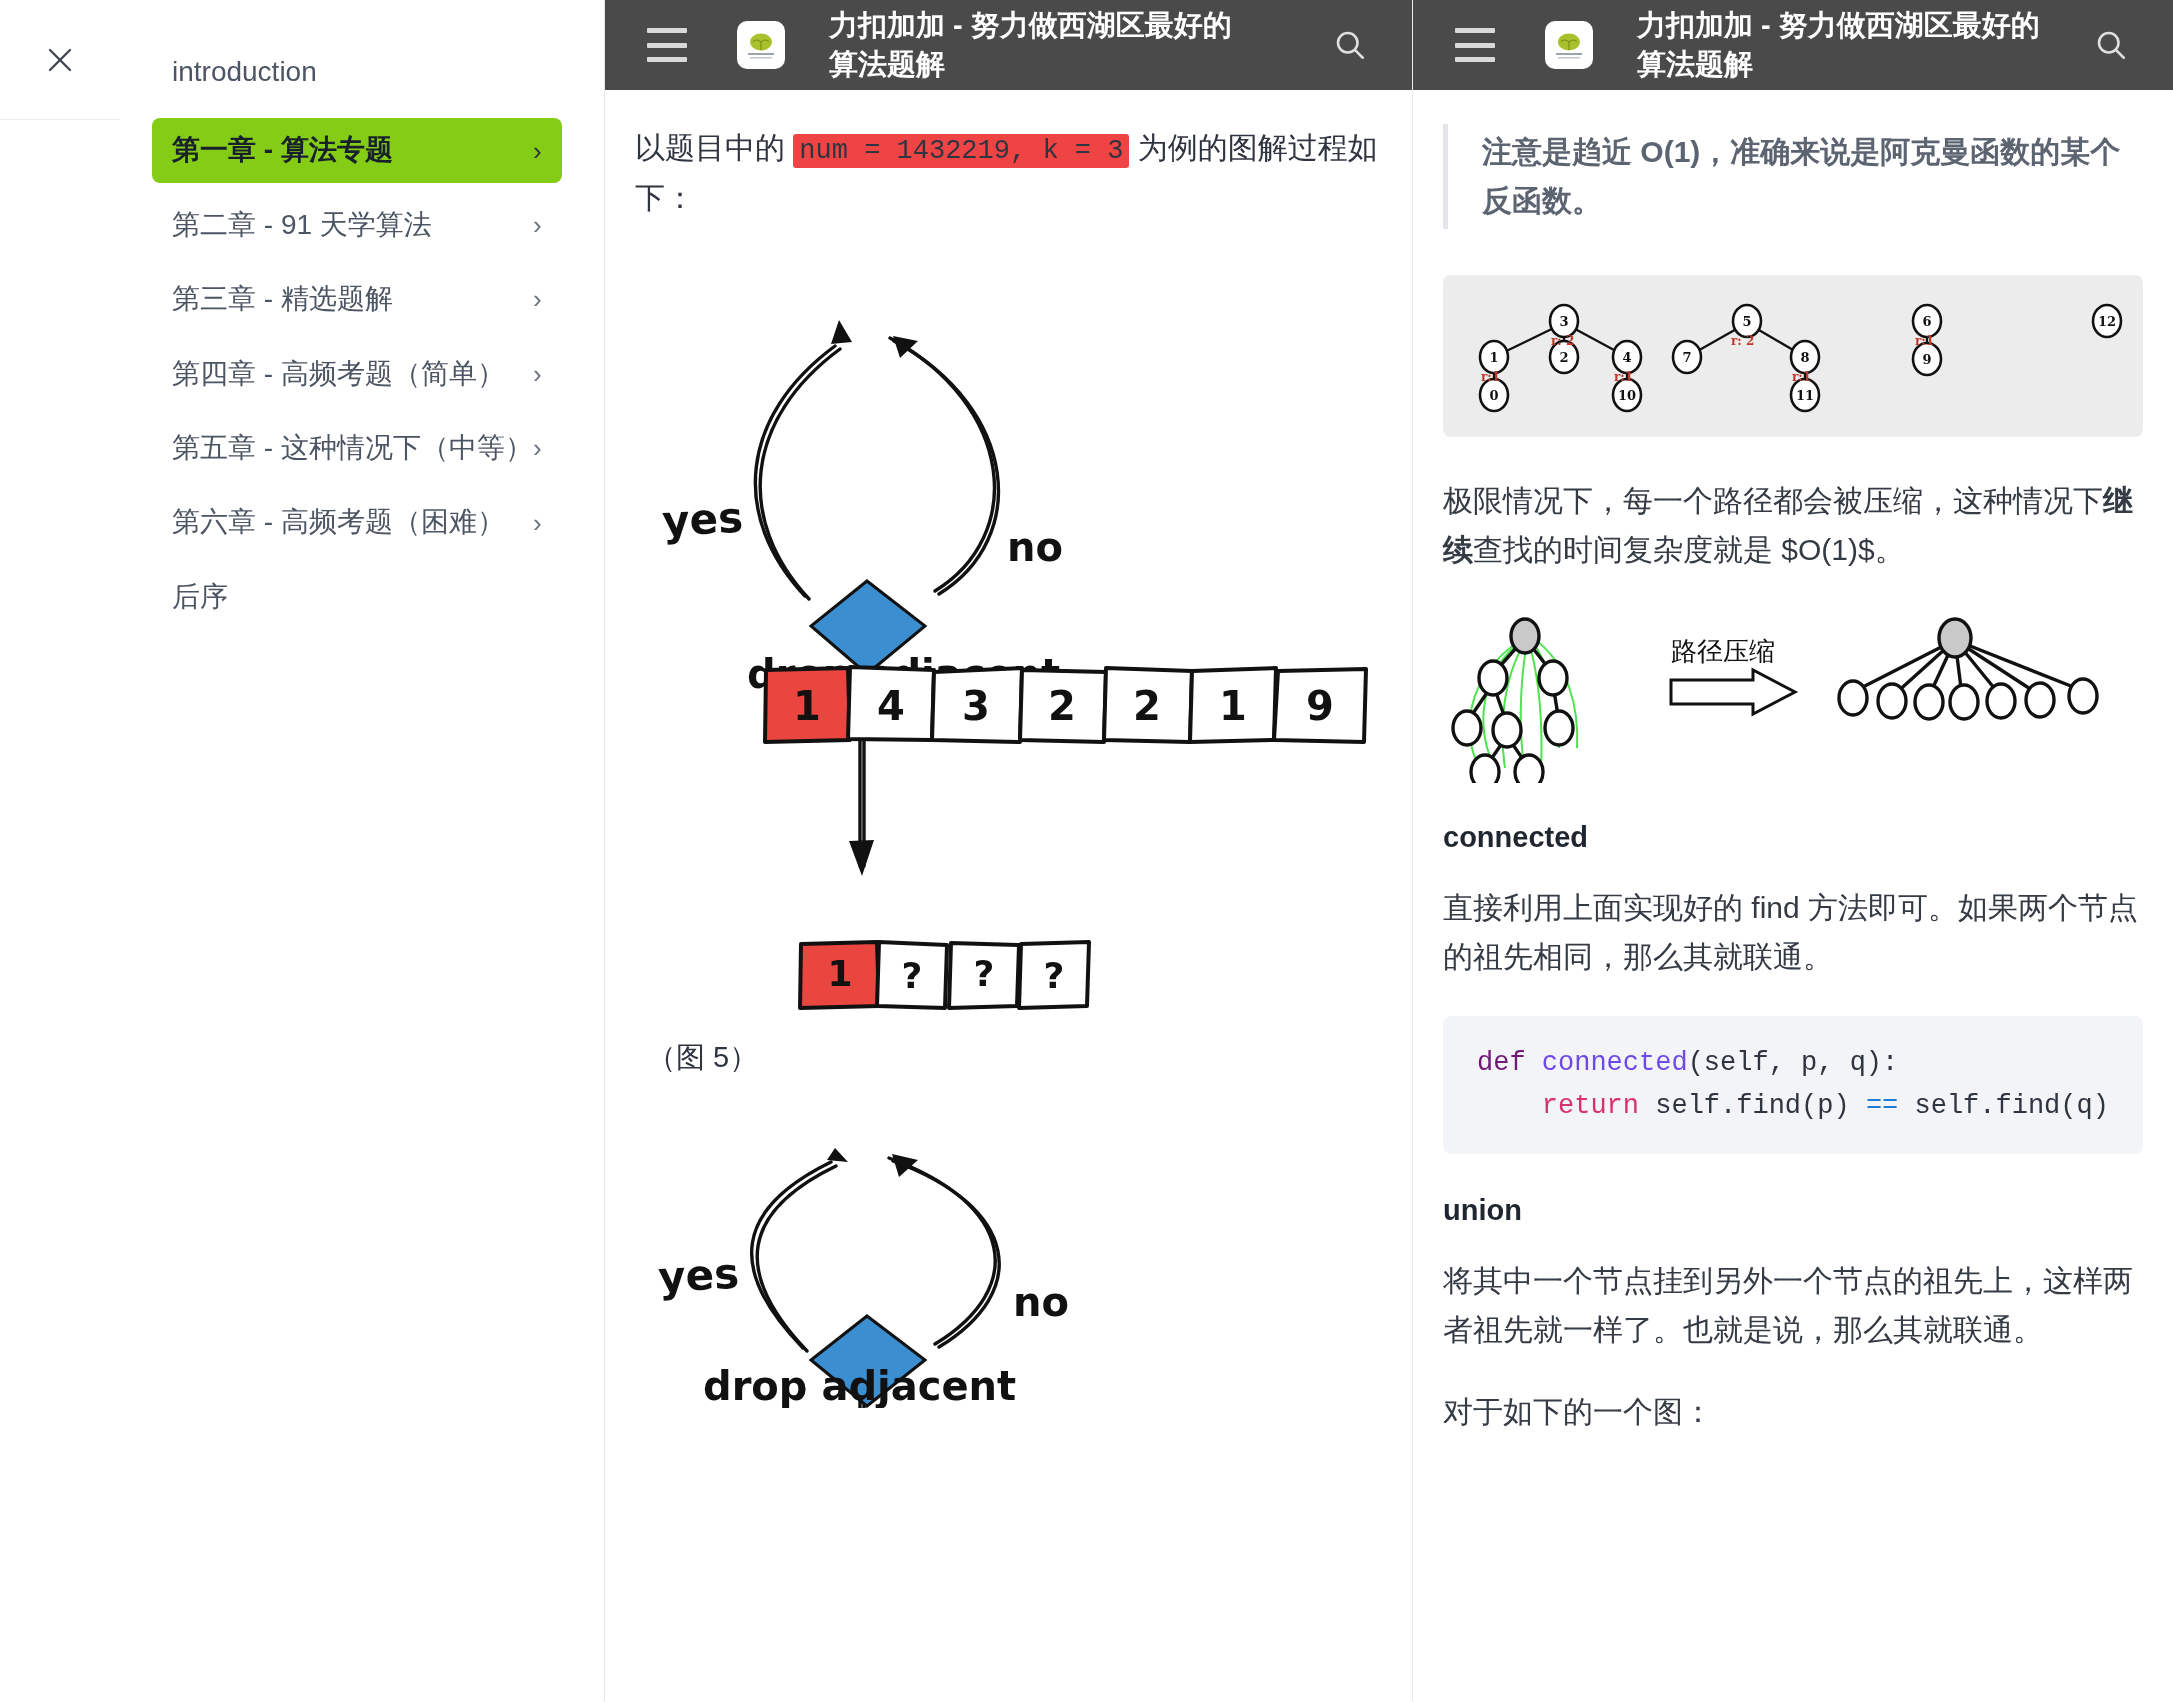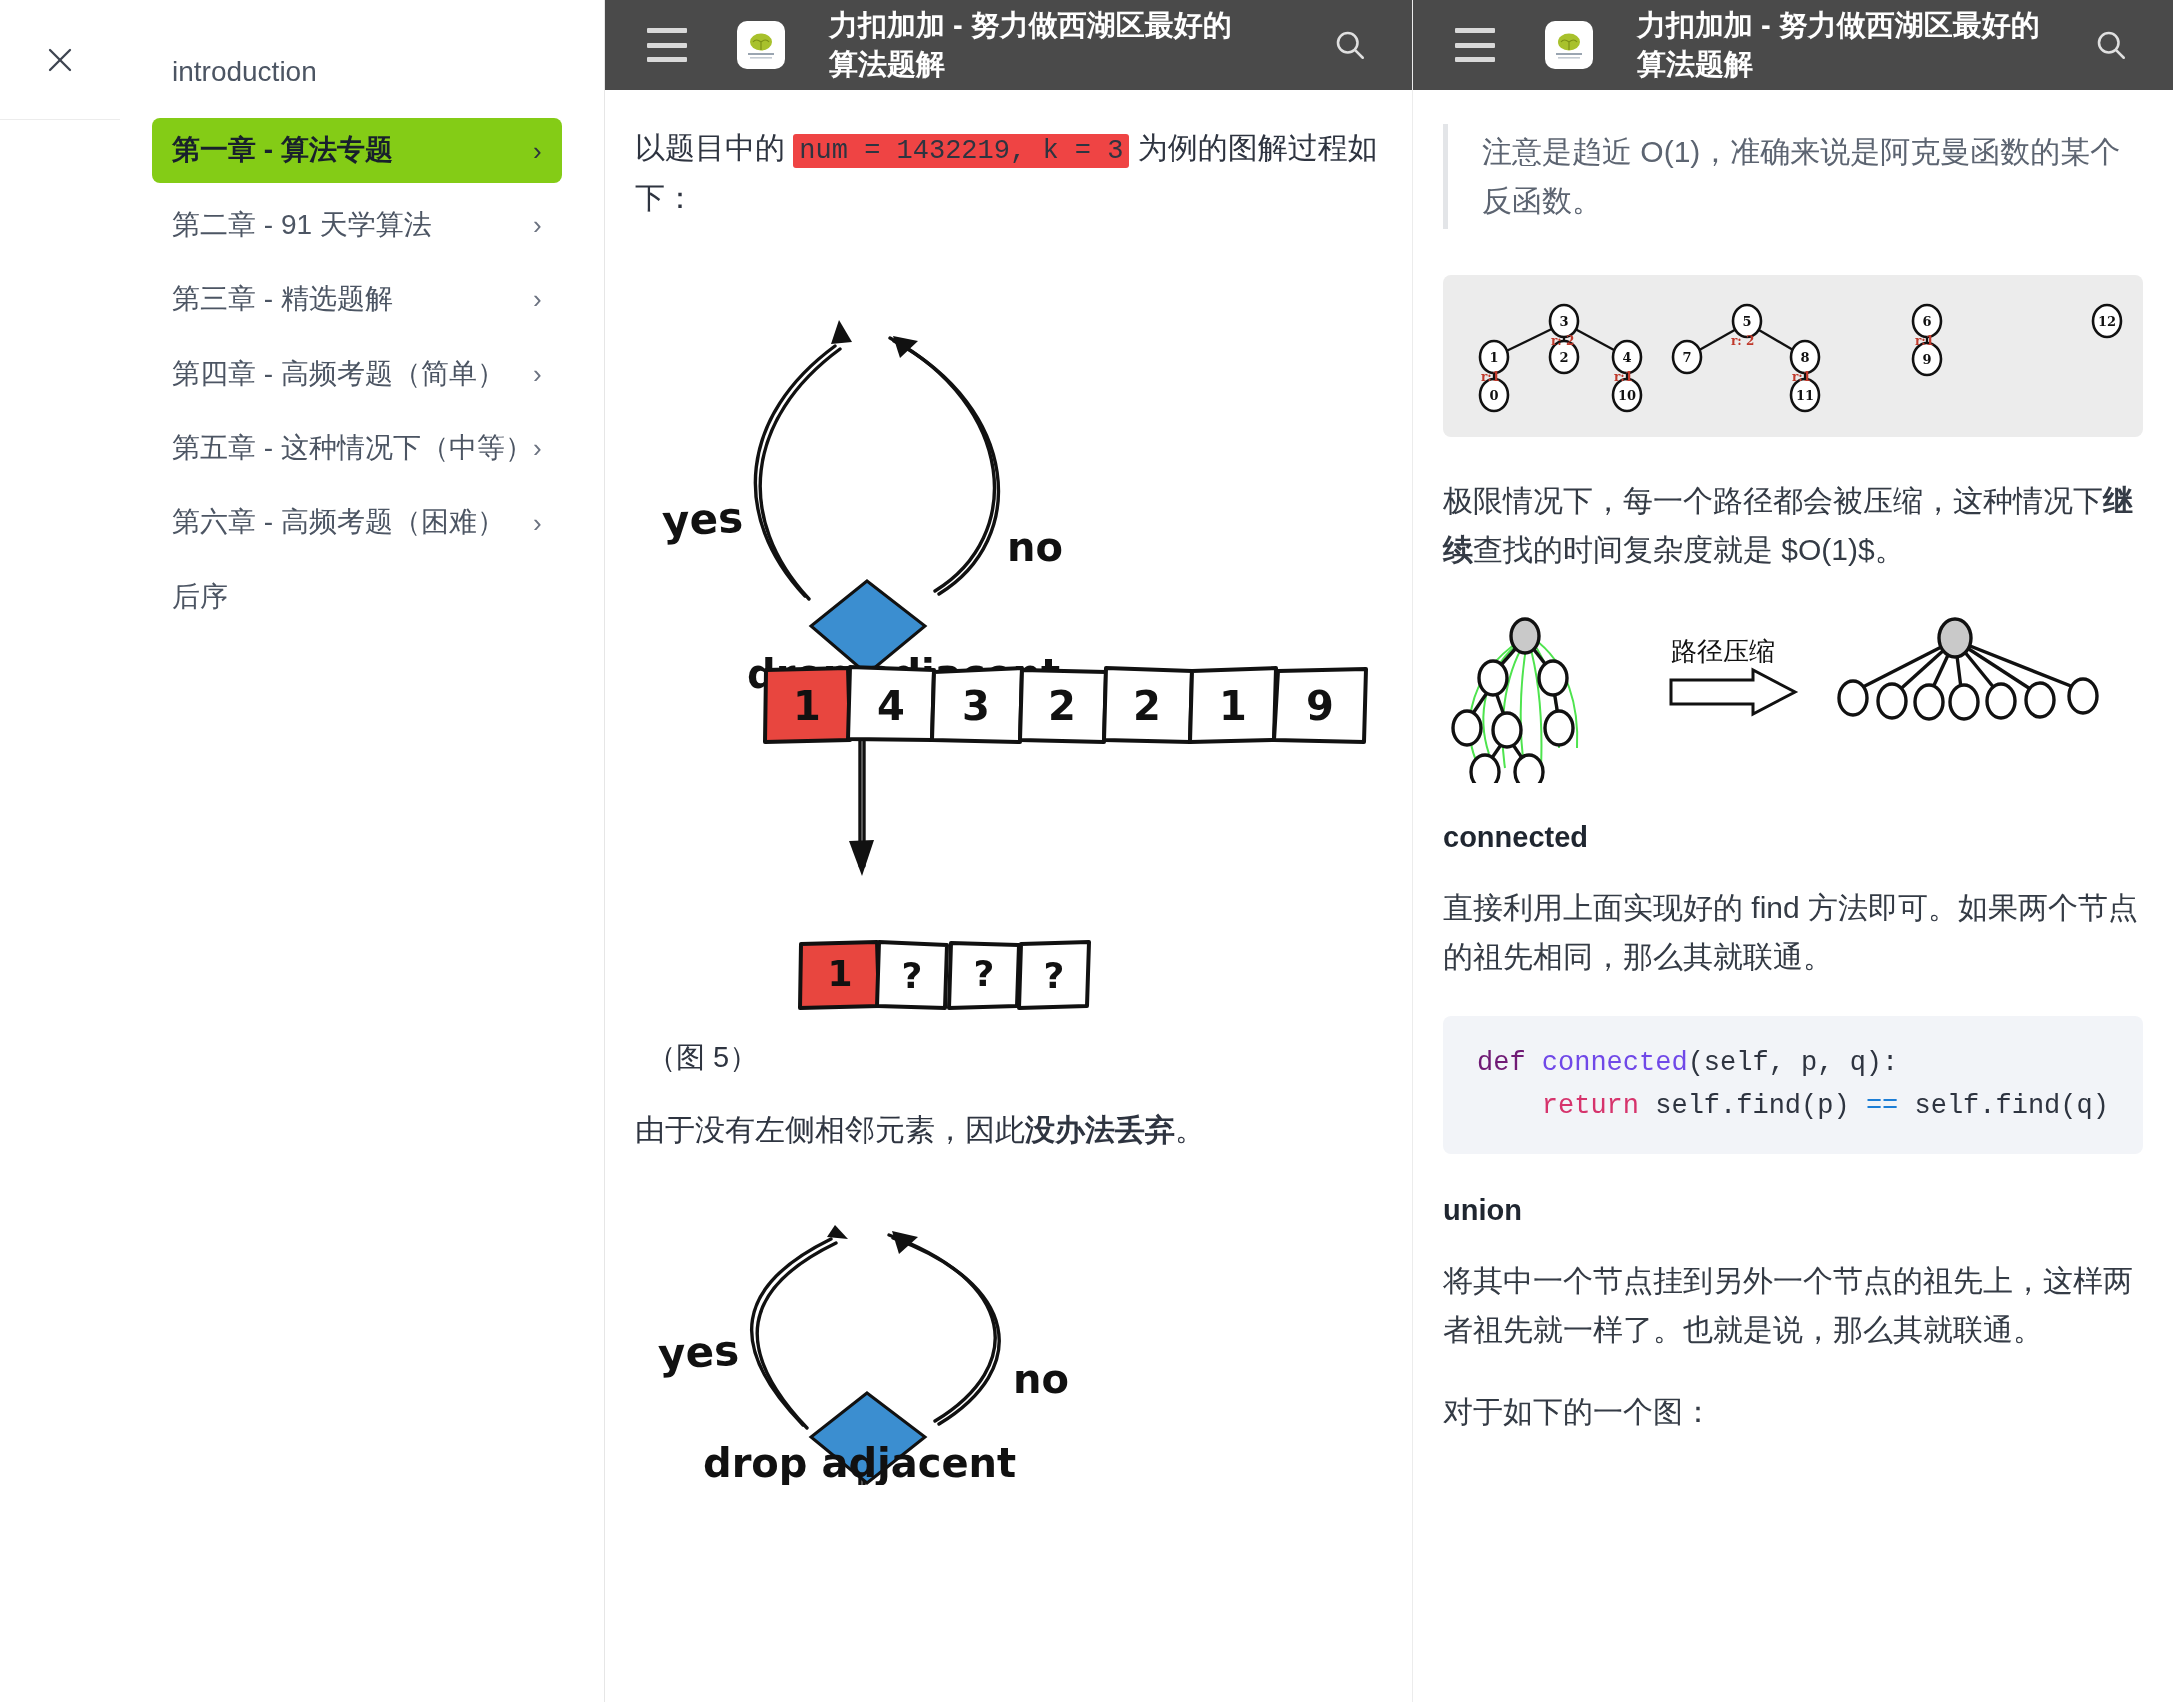--- a/index.html
+++ b/index.html
@@ -132,20 +132,21 @@
     color: #2e3440;
     white-space: nowrap;
   }
   .fig-caption { font-size: 29px; color: #2e3440; margin: 18px 0 28px 12px; }
   .bold-txt { font-weight: 700; }
 
   .blockquote {
     border-left: 5px solid #e3e5e8;
     padding: 4px 0 4px 34px;
     margin-bottom: 46px;
+    font-weight: bold;
   }
   .blockquote p { font-size: 30px; line-height: 1.62; color: #5c6471; }
 
   .img-box {
     background: #ececec;
     border-radius: 8px;
     padding: 14px 16px;
     margin-bottom: 40px;
   }
 
@@ -329,21 +330,20 @@
             <text x="45" y="56">1</text>
             <text x="117" y="58">?</text>
             <text x="189" y="56">?</text>
             <text x="259" y="58">?</text>
           </g>
         </svg>
       </div>
 
       <p class="fig-caption">（图 5）</p>
 
-      <p class="para"><span>由于没有左侧相邻元素，因此</span><b class="bold-txt">没办法丢弃</b><span>。</span></p>
 
       <div class="figure" style="margin-top:70px;">
         <svg class="hand" width="750" height="260" viewBox="0 0 750 260">
           <g stroke="#111" fill="none" stroke-width="3.4" stroke-linecap="round">
             <path d="M168 200 C 90 120 102 60 196 14"></path>
             <path d="M172 203 C 96 123 108 63 201 18"></path>
             <path d="M192 12 l 8 -12 l 13 14 z" fill="#111" stroke="none"></path>
             <path d="M300 196 C 392 140 380 56 254 10"></path>
             <path d="M304 199 C 396 143 384 59 258 13"></path>
             <path d="M257 6 l 26 6 l -19 17 z" fill="#111" stroke="none"></path>

